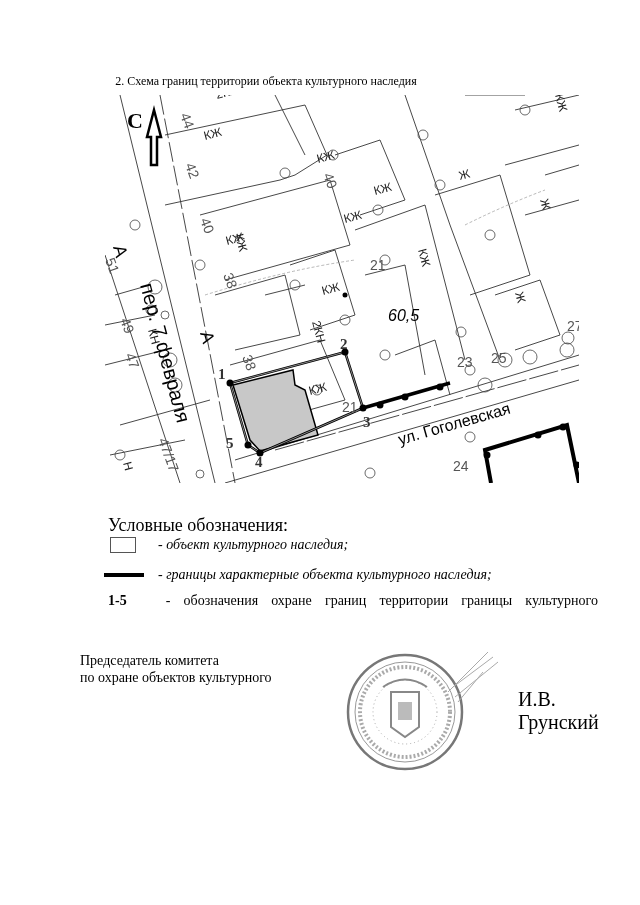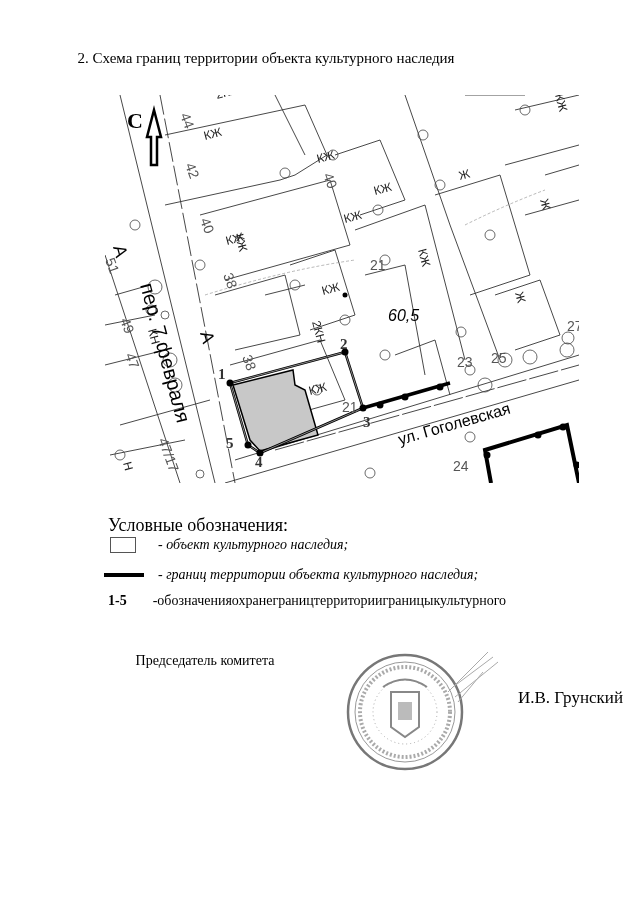--- a/index.html
+++ b/index.html
@@ -1,30 +1,30 @@
 <!DOCTYPE html>
 <html><head>
   <meta charset="utf-8">
   <style>
     html, body { margin: 0; padding: 0; background: #ffffff; }
     body { width: 640px; height: 905px; position: relative; overflow: hidden;
       font-family: "Liberation Serif", "DejaVu Serif", serif; color: #000; }
     .abs { position: absolute; }
-    .title { left: 0; width: 532px; top: 50px; text-align: center; font-size: 15px; }
+    .title { left: 0; width: 532px; top: 74px; text-align: center; font-size: 12px; }
     .map { left: 105px; top: 95px; width: 474px; height: 388px; overflow: hidden; }
     .map svg { display: block; }
     .legend-title { left: 108px; top: 515px; font-size: 18px; }
     .legend-row { left: 108px; font-size: 14px; display: flex; align-items: center; font-style: italic; }
     .legend-box { width: 24px; height: 14px; border: 1px solid #555; margin-left: 2px; }
     .legend-line { width: 40px; height: 4px; background: #000; margin-left: -4px; }
     .legend-text { position: absolute; left: 50px; white-space: nowrap; }
     .legend-num { font-weight: bold; font-size: 14px; }
-    .points-row { left: 108px; top: 593px; width: 490px; font-size: 14px; display: flex; justify-content: flex-start; }
-    .sign-left { left: 80px; top: 652px; width: 250px; text-align: center; font-size: 14px; line-height: 17px; }
-    .sign-name { left: 518px; top: 688px; font-size: 17px; }
+    .points-row { left: 108px; top: 593px; width: 490px; font-size: 14px; display: flex; justify-content: space-between; }
+    .sign-left { left: 80px; top: 652px; width: 250px; font-size: 14px; line-height: 17px; }
+    .sign-name { left: 518px; top: 688px; font-size: 20px; }
     .stamp { left: 343px; top: 642px; }
   </style>
 </head>
 <body>
 
 <div class="abs title">2. Схема границ территории объекта культурного наследия</div>
 
 <div class="abs map">
   <svg width="474" height="388" viewBox="0 0 474 388" xmlns="http://www.w3.org/2000/svg" font-family="Liberation Sans, DejaVu Sans, sans-serif">
 
@@ -192,36 +192,37 @@
 
 <div class="abs legend-title">Условные обозначения:</div>
 
 <div class="abs legend-row" style="top:537px;">
   <div class="legend-box"></div>
   <span class="legend-text">- объект культурного наследия;</span>
 </div>
 
 <div class="abs legend-row" style="top:566px; height:17px;">
   <div class="legend-line"></div>
-  <span class="legend-text">- границ территории объекта культурного наследия;</span>
+  <span class="legend-text">- границы характерные объекта культурного наследия;</span>
 </div>
 
 <div class="abs points-row">
   <span class="legend-num">1-5</span>
   <span style="margin-left:26px">-</span>
   <span>обозначения</span>
   <span>охране</span>
   <span>границ</span>
   <span>территории</span>
   <span>границы</span>
   <span>культурного</span>
 </div>
 
 <div class="abs sign-left">
   <div>Председатель комитета</div>
+  <div>по охране объектов культурного</div>
 </div>
 
 <div class="abs stamp">
   <svg width="165" height="140" viewBox="0 0 165 140" xmlns="http://www.w3.org/2000/svg">
     <circle cx="62" cy="70" r="57" fill="none" stroke="#777" stroke-width="2.5"></circle>
     <circle cx="62" cy="70" r="50" fill="none" stroke="#999" stroke-width="1"></circle>
     <circle cx="62" cy="70" r="45" fill="none" stroke="#aaa" stroke-width="4" stroke-dasharray="2,2"></circle>
     <circle cx="62" cy="70" r="32" fill="none" stroke="#aaa" stroke-width="1" stroke-dasharray="1,3"></circle>
     <path d="M48 50 L76 50 L76 85 L62 95 L48 85 Z" fill="none" stroke="#888" stroke-width="2"></path>
     <path d="M40 45 Q62 30 84 45" fill="none" stroke="#888" stroke-width="2"></path>

